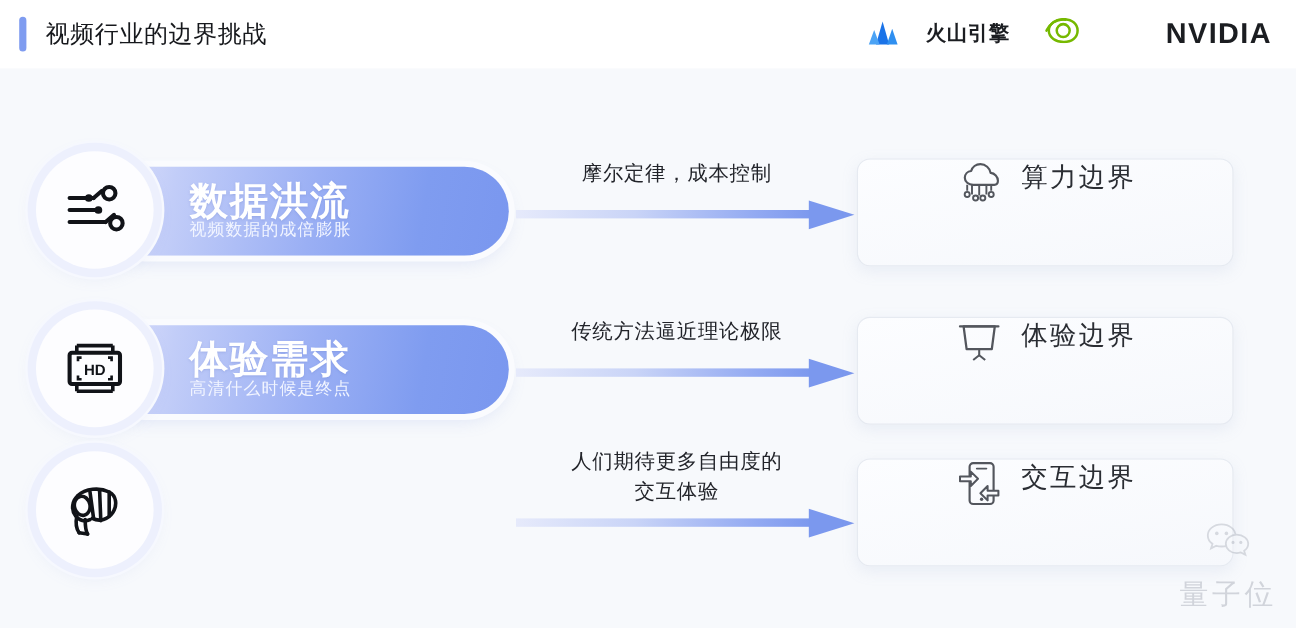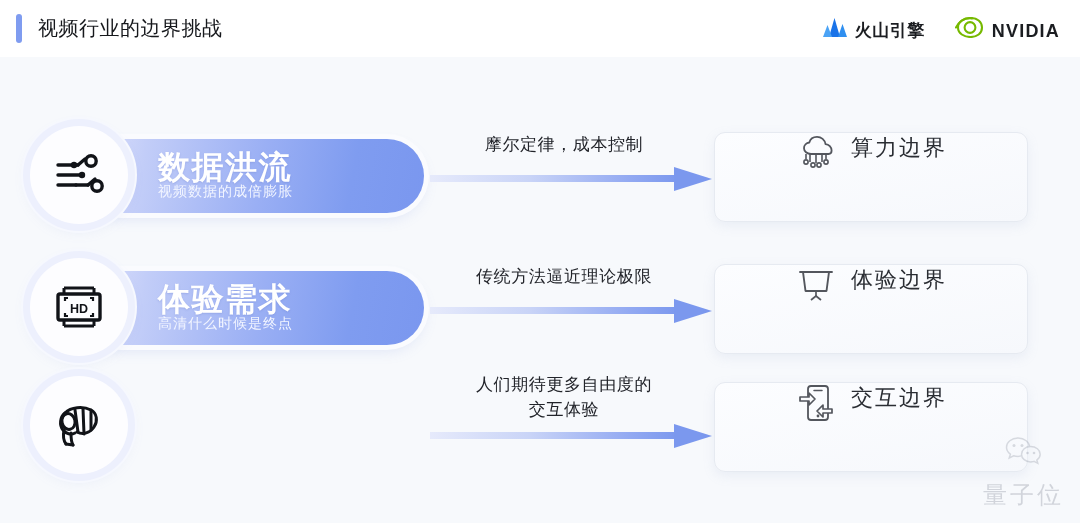--- a/index.html
+++ b/index.html
@@ -7,23 +7,23 @@
     width:1080px;height:523px;
     background:#f7f9fc;
     font-family:"Liberation Sans","DejaVu Sans",sans-serif;
     overflow:hidden;position:relative;
   }
   
   #header{position:absolute;left:0;top:0;width:1080px;height:57px;background:#ffffff;}
   #header-accent{position:absolute;left:16px;top:14px;width:6px;height:29px;border-radius:3px;background:#7f9cf0;}
   #page-title{position:absolute;left:38px;top:15px;font-size:20px;color:#16181c;letter-spacing:.5px;white-space:nowrap;}
   #logos{position:absolute;right:20px;top:14px;height:30px;display:flex;align-items:center;gap:30px;}
-  .logo{display:flex;align-items:flex-end;gap:7px;}
+  .logo{display:flex;align-items:flex-start;gap:22px;}
   .logo-text{font-size:17px;font-weight:bold;color:#1b1d21;letter-spacing:.5px;white-space:nowrap;}
-  .logo-text.nv{font-size:18px;letter-spacing:1.2px;}
+  .logo-text.nv{font-size:24px;letter-spacing:1.2px;margin-left:48px;}
 
   
   .row{position:absolute;left:0;width:1080px;height:110px;}
   #row-0{top:120px;}
   #row-1{top:252px;}
   #row-2{top:370px;}
 
   
   .pill{
     position:absolute;left:84px;top:19px;width:340px;height:74px;

